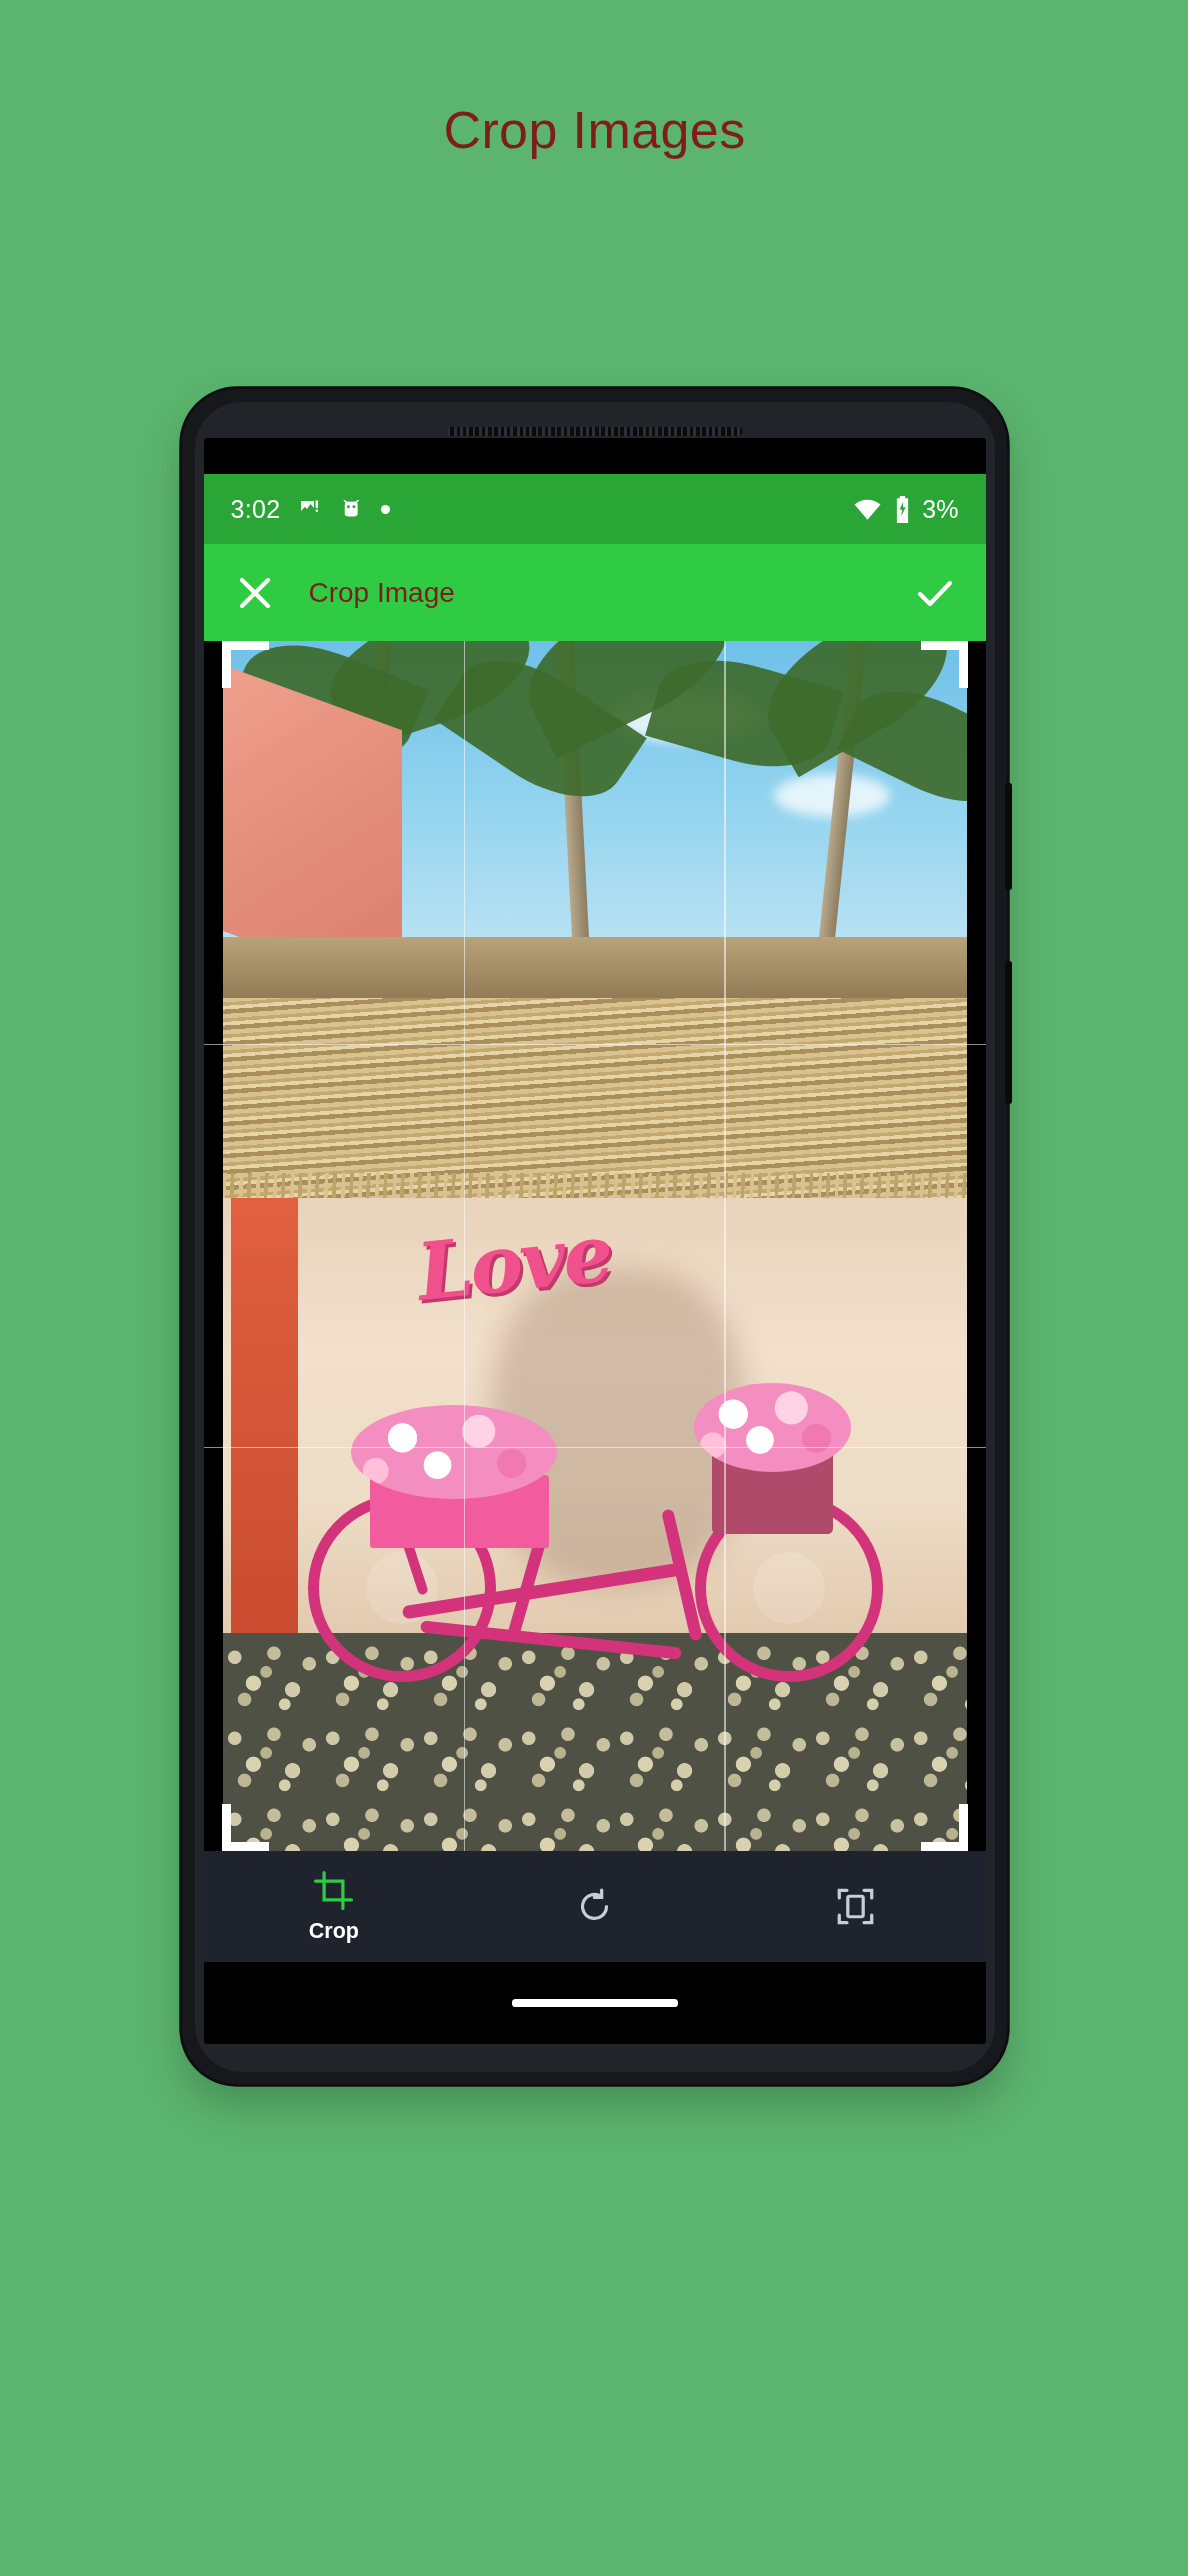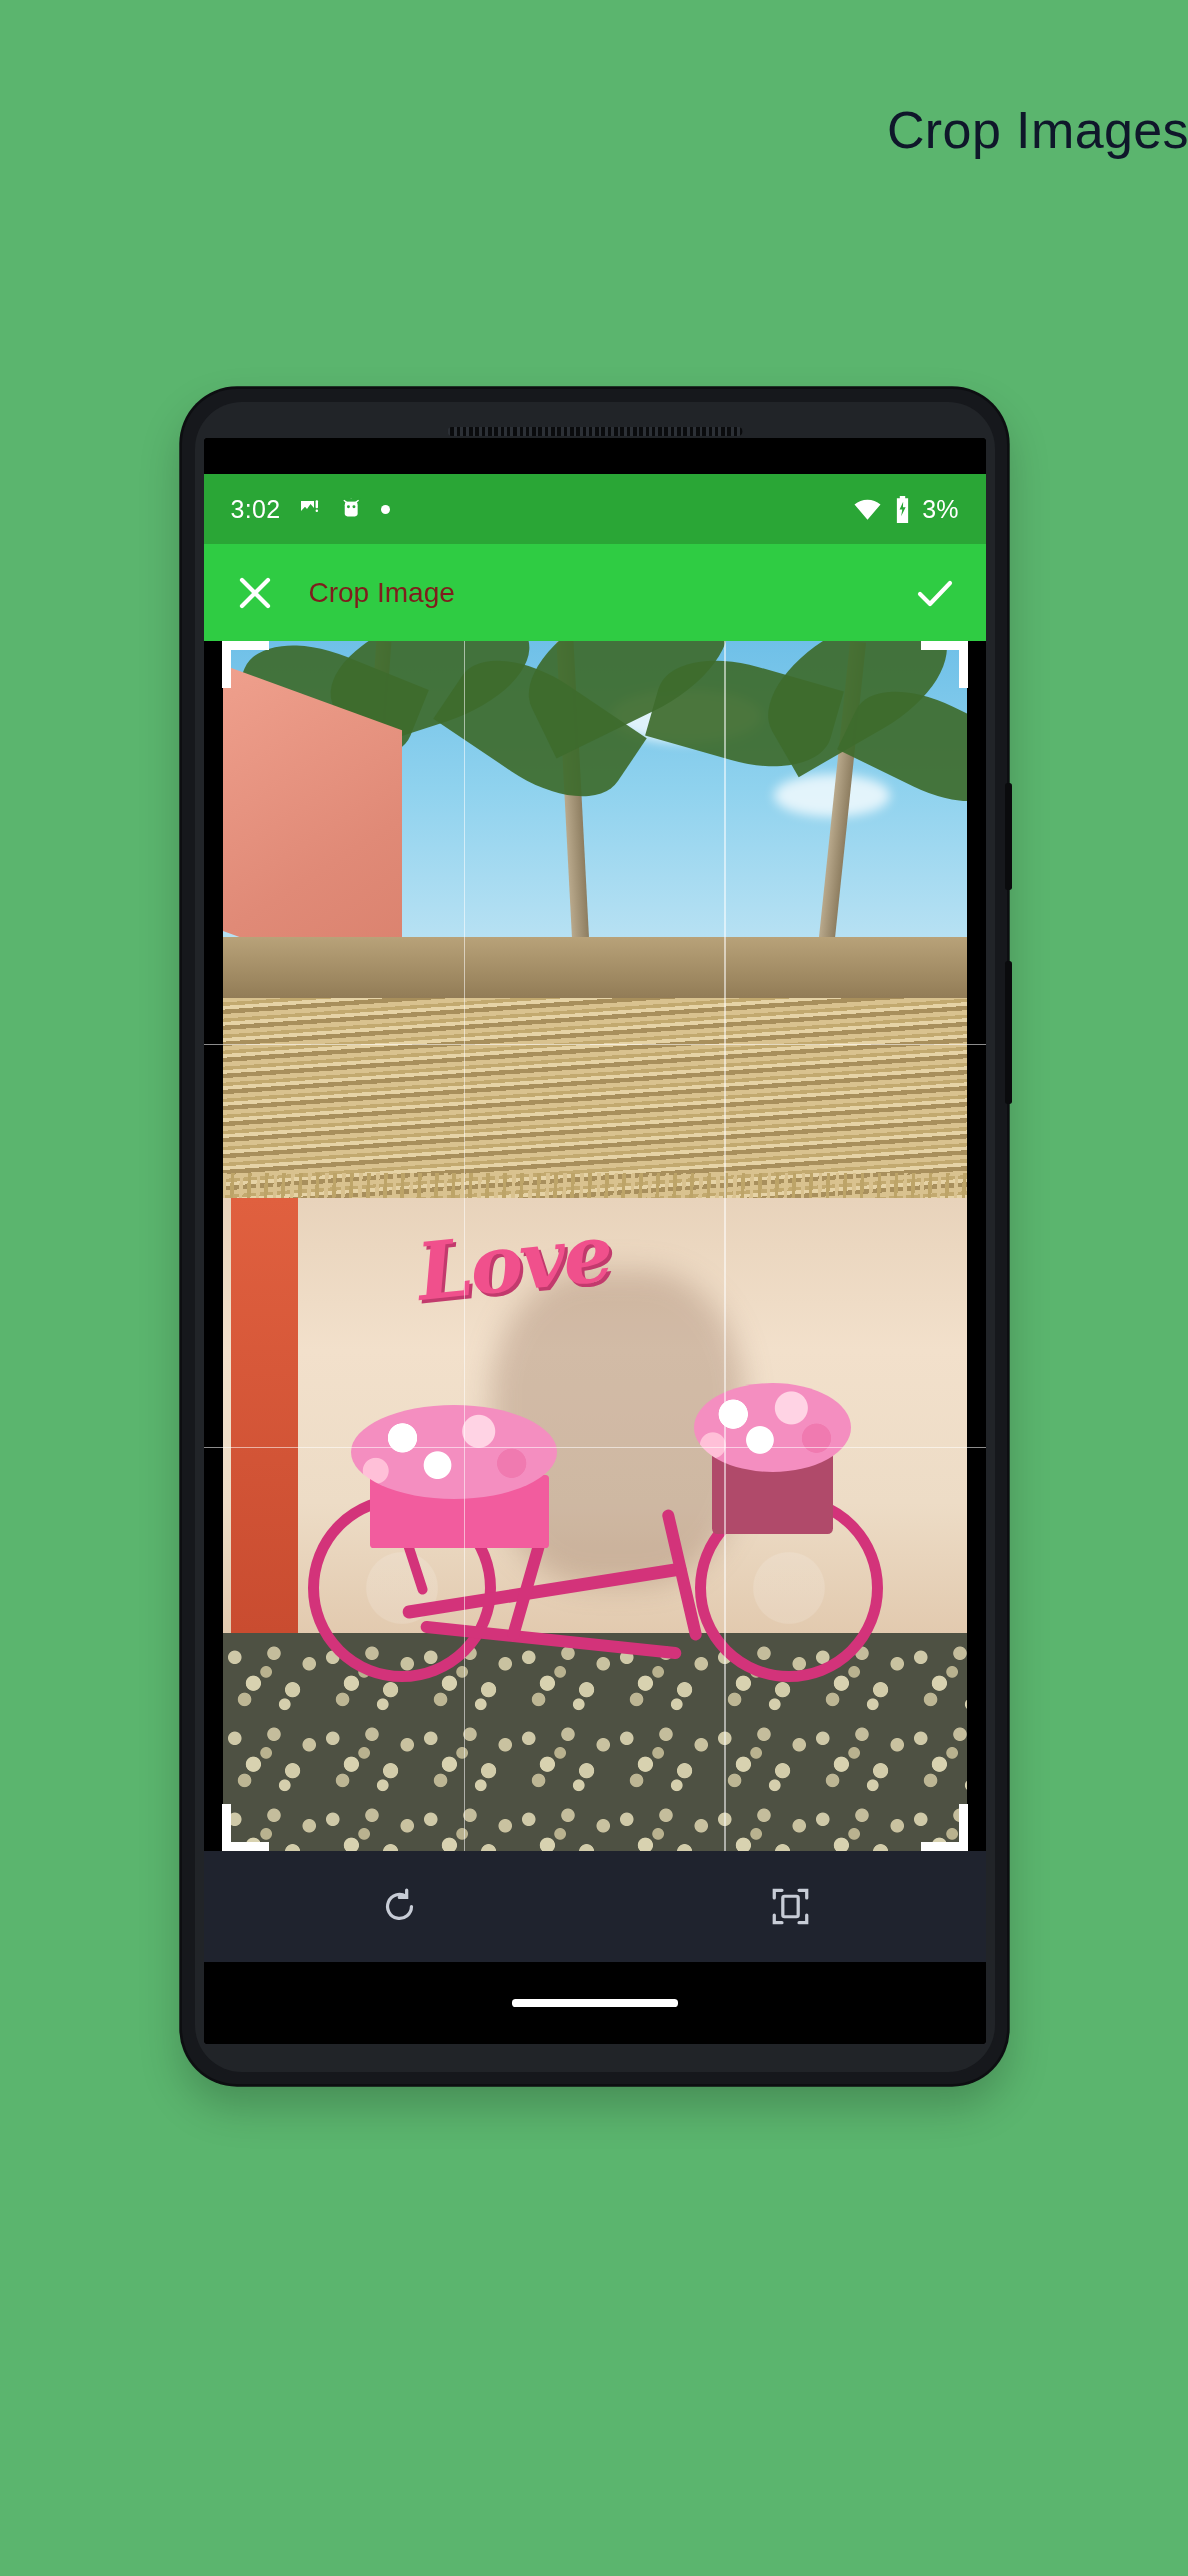--- a/index.html
+++ b/index.html
@@ -10,22 +10,22 @@
     overflow: hidden;
   }
   .page {
     position: relative; width: 1189px; height: 2576px;
     background: #5bb56e;
   }
 
   
   .page-title {
     position: absolute; top: 100px; left: 0; width: 1189px;
-    text-align: right;
-    font-size: 52px; font-weight: 400; color: #0f172a;
+    text-align: center;
+    font-size: 52px; font-weight: 400; color: #7f1d1d;
     letter-spacing: 0.4px;
   }
 
   
   .phone {
     position: absolute; left: 182px; top: 389px;
     width: 825px; height: 1695px;
     background: #16181c;
     border-radius: 55px;
     box-shadow: 0 0 0 2.7px #0d0e11, 0 21.5px 43px rgba(0,0,0,.22);
@@ -390,20 +390,29 @@
             <div class="handle bl-v" style="left:18px;bottom:0;"></div>
             <div class="handle br-h" style="right:18px;bottom:0;"></div>
             <div class="handle br-v" style="right:18px;bottom:0;"></div>
           </div>
         </div>
 
 
         <div class="bottombar">
           <div class="bb-item">
             <span class="ico">
+              <svg width="41" height="41" viewBox="0 0 24 24" fill="none" stroke="#2fcc43" stroke-width="1.9" stroke-linecap="round">
+                <path d="M6.5 1.5v16h16"></path>
+                <path d="M1.5 6.5h16v16"></path>
+              </svg>
+            </span>
+            <span class="bb-label">Crop</span>
+          </div>
+          <div class="bb-item">
+            <span class="ico">
               <svg width="41" height="41" viewBox="0 0 24 24" fill="none" stroke="#c7ccd6" stroke-width="1.9" stroke-linecap="round">
                 <path d="M19 12a7 7 0 11-3.2-5.9"></path>
                 <path d="M16.2 2.4v4.3h-4.3"></path>
               </svg>
             </span>
           </div>
           <div class="bb-item">
             <span class="ico">
               <svg width="41" height="41" viewBox="0 0 24 24" fill="none" stroke="#c7ccd6" stroke-width="1.9" stroke-linecap="round">
                 <path d="M2.5 7V2.5H7M17 2.5h4.5V7M21.5 17v4.5H17M7 21.5H2.5V17"></path>

